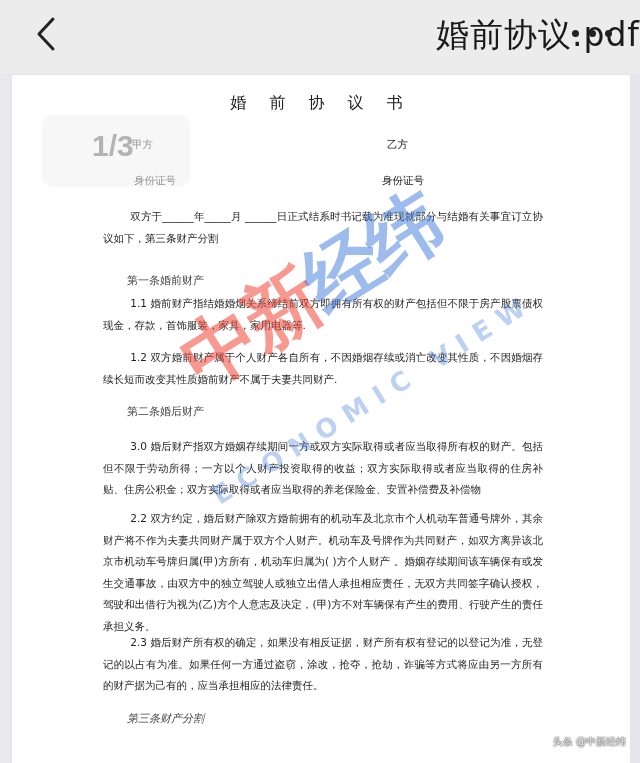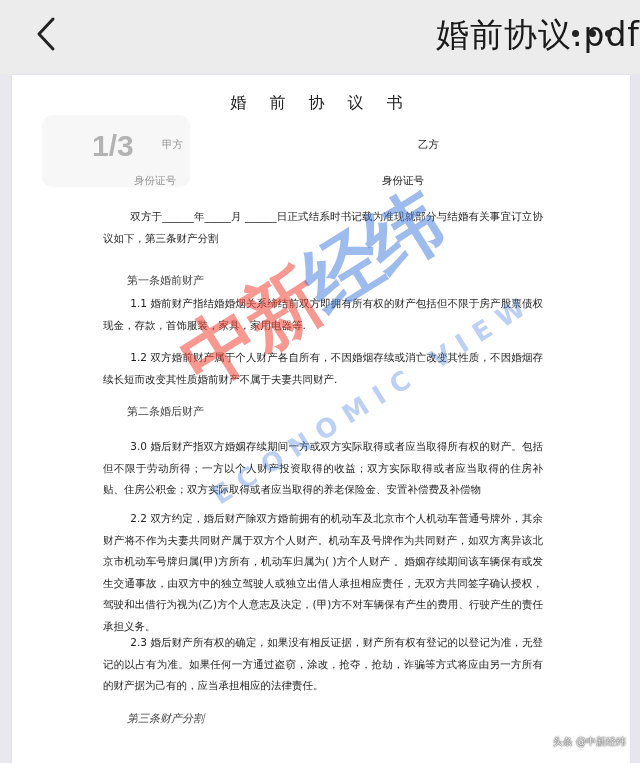--- a/index.html
+++ b/index.html
@@ -107,22 +107,22 @@
     <span></span>
     <span></span>
   </div>
 </div>
 
 <div class="viewer">
   <div class="page">
 
     <div class="doc-title">婚 前 协 议 书</div>
 
-    <div class="party" style="left:120px; top:63px;margin-left:30px;">甲方</div>
-    <div class="party" style="left:375px; top:63px;margin-left:31px;">乙方</div>
+    <div class="party" style="left:120px; top:63px;">甲方</div>
+    <div class="party" style="left:375px; top:63px;">乙方</div>
     <div class="party" style="left:122px; top:99px;">身份证号</div>
     <div class="party" style="left:370px; top:99px;">身份证号</div>
 
     <div class="page-indicator">
       <div class="page-indicator-text">1/3</div>
     </div>
 
     <div class="body-text indent" style="top:131px;">双方于______年_____月  ______日正式结系时书记载为准现就部分与结婚有关事宜订立协议如下，第三条财产分割</div>
 
     <div class="section-heading" style="top:198px;">第一条婚前财产</div>

